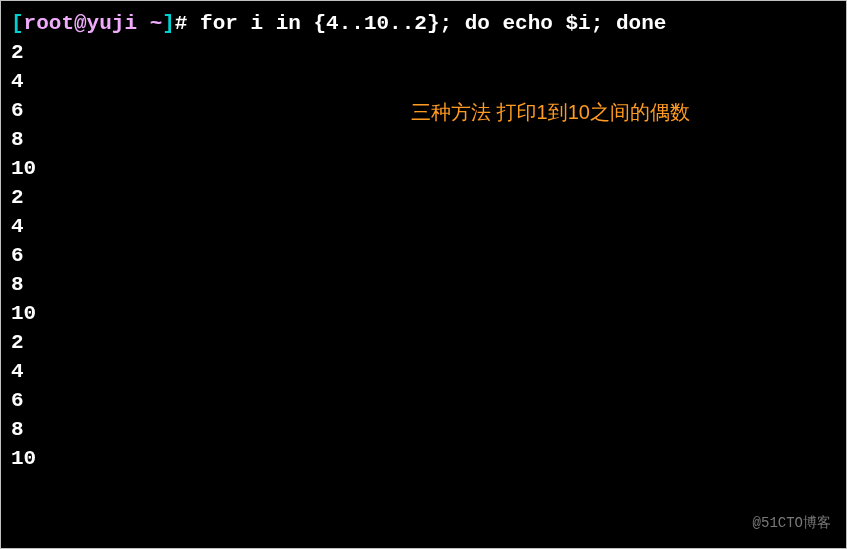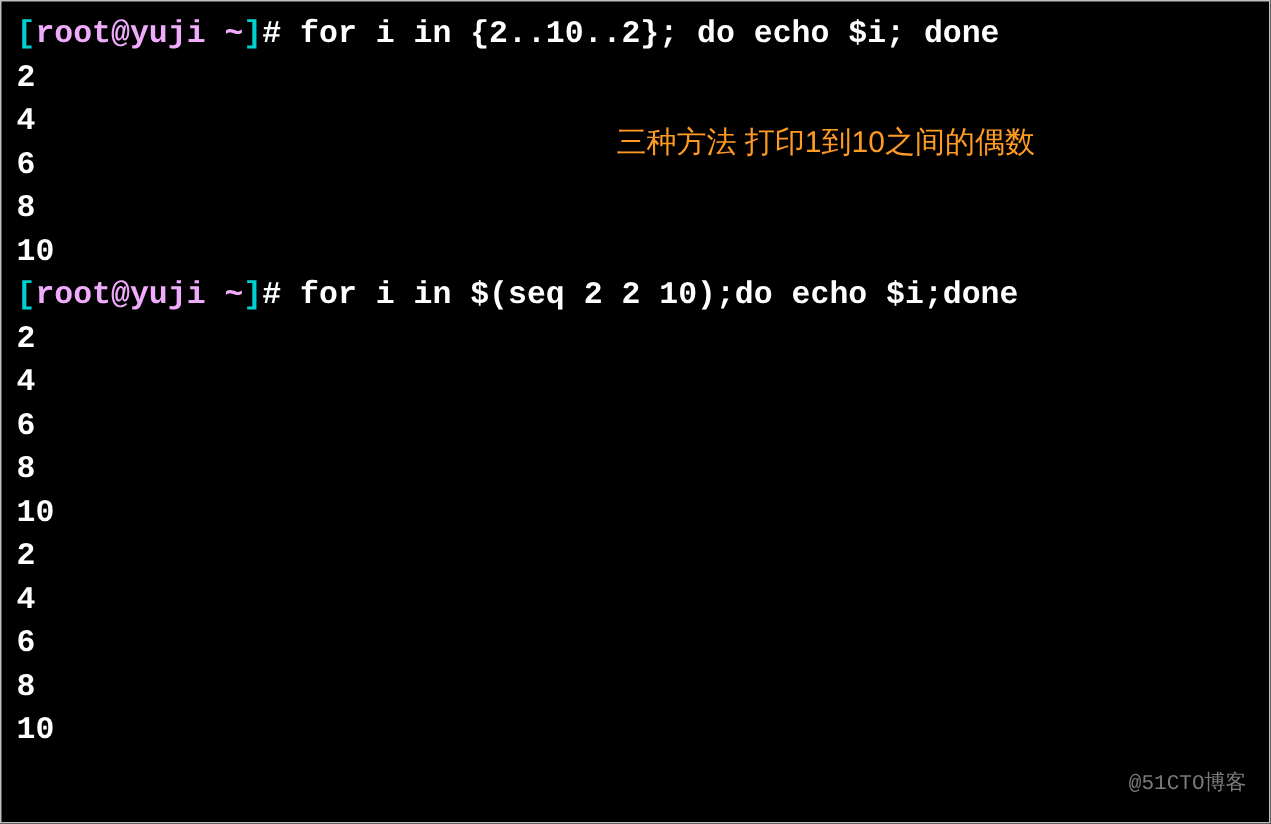--- a/index.html
+++ b/index.html
@@ -35,21 +35,21 @@
     }
     .cmd {
       color: #ffffff;
     }
     .output {
       color: #ffffff;
       font-weight: bold;
     }
     .annotation {
       position: absolute;
-      top: 82px;
+      top: 99px;
       left: 410px;
       color: #ff9a22;
       font-family: 'Microsoft YaHei', 'SimSun', sans-serif;
       font-size: 20px;
       font-weight: normal;
       line-height: 1.2;
     }
     .watermark {
       position: absolute;
       bottom: 10px;
@@ -57,28 +57,27 @@
       color: #7a7a7a;
       font-family: Liberation Mono, monospace;
       font-size: 14px;
       font-weight: normal;
     }
   </style>
 </head>
 <body>
 
 <div class="terminal">
-  <div class="terminal-line"><span class="bracket">[</span><span class="prompt-text">root@yuji ~</span><span class="bracket">]</span><span class="hash"># </span><span class="cmd">for i in {2..10..2}; do echo $i; done</span></div>
+  <div class="terminal-line"><span class="bracket">[</span><span class="prompt-text">root@yuji ~</span><span class="bracket">]</span><span class="hash"># </span><span class="cmd">for i in {4..10..2}; do echo $i; done</span></div>
   <div class="terminal-line output">2</div>
   <div class="terminal-line output">4</div>
   <div class="terminal-line output">6</div>
   <div class="terminal-line output">8</div>
   <div class="terminal-line output">10</div>
 
-  <div class="terminal-line"><span class="bracket">[</span><span class="prompt-text">root@yuji ~</span><span class="bracket">]</span><span class="hash"># </span><span class="cmd">for i in $(seq 2 2 10);do echo $i;done</span></div>
   <div class="terminal-line output">2</div>
   <div class="terminal-line output">4</div>
   <div class="terminal-line output">6</div>
   <div class="terminal-line output">8</div>
   <div class="terminal-line output">10</div>
 
   <div class="terminal-line output">2</div>
   <div class="terminal-line output">4</div>
   <div class="terminal-line output">6</div>
   <div class="terminal-line output">8</div>

